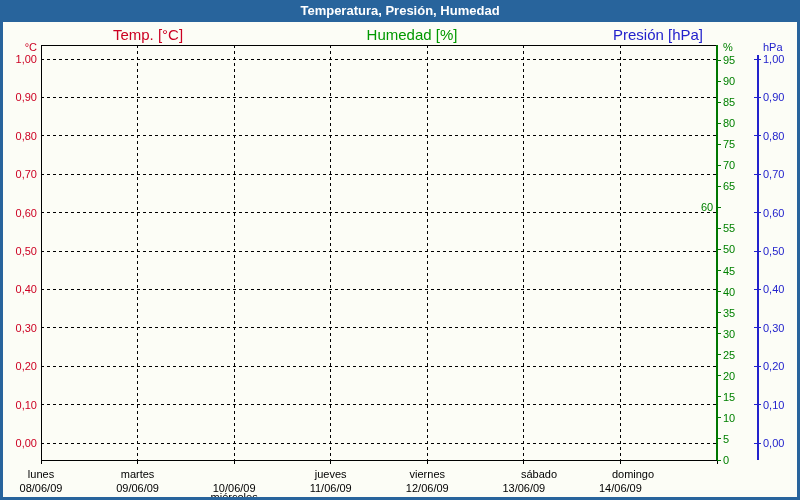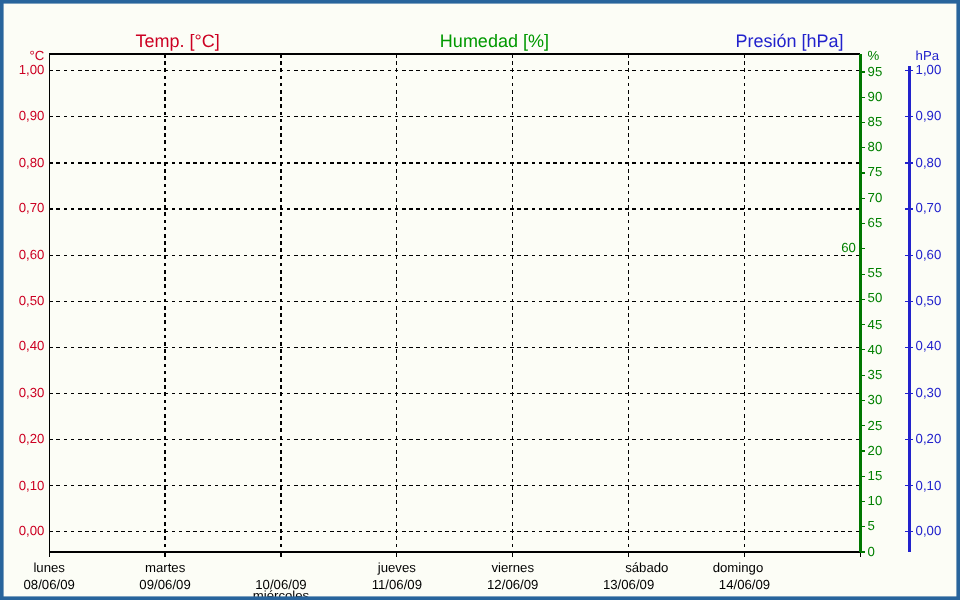--- a/index.html
+++ b/index.html
@@ -23,20 +23,23 @@
   .lbl.red{color:#cc0022;text-align:right;}
   .lbl.green{color:#008000;}
   .lbl.blue{color:#2222cc;}
   .lbl.black{color:#000000;text-align:center;}
 </style>
 </head>
 <body>
 
 <div class="stage" style="background: rgb(252, 253, 246);">
 
+  <div class="titlebar" style="background: rgb(40, 100, 156); color: rgb(255, 255, 255);">
+    <span>Temperatura, Presión, Humedad</span>
+  </div>
 
   <div class="legend-item legend-temp" style="color: rgb(204, 0, 34);">Temp. [°C]</div>
   <div class="legend-item legend-hum" style="color: rgb(0, 153, 0);">Humedad [%]</div>
   <div class="legend-item legend-pres" style="color: rgb(34, 34, 204);">Presión [hPa]</div>
 
   <div class="unit unit-temp" style="color: rgb(204, 0, 34);">°C</div>
   <div class="unit unit-hum" style="color: rgb(0, 128, 0);">%</div>
   <div class="unit unit-pres" style="color: rgb(34, 34, 204);">hPa</div>
 
   <svg id="chart-svg" viewBox="0 0 800 500" xmlns="http://www.w3.org/2000/svg">
@@ -151,18 +154,18 @@
       <div class="lbl black" style="left: 92.5714px; top: 467px; width: 90px; color: rgb(0, 0, 0);">martes</div>
       <div class="lbl black" style="left: 92.5714px; top: 481px; width: 90px; color: rgb(0, 0, 0);">09/06/09</div>
       <div class="lbl black" style="left: 189.143px; top: 490px; width: 90px; color: rgb(0, 0, 0);">miércoles</div>
       <div class="lbl black" style="left: 189.143px; top: 481px; width: 90px; color: rgb(0, 0, 0);">10/06/09</div>
       <div class="lbl black" style="left: 285.714px; top: 467px; width: 90px; color: rgb(0, 0, 0);">jueves</div>
       <div class="lbl black" style="left: 285.714px; top: 481px; width: 90px; color: rgb(0, 0, 0);">11/06/09</div>
       <div class="lbl black" style="left: 382.286px; top: 467px; width: 90px; color: rgb(0, 0, 0);">viernes</div>
       <div class="lbl black" style="left: 382.286px; top: 481px; width: 90px; color: rgb(0, 0, 0);">12/06/09</div>
       <div class="lbl black" style="left: 494px; top: 467px; width: 90px; color: rgb(0, 0, 0);">sábado</div>
       <div class="lbl black" style="left: 478.857px; top: 481px; width: 90px; color: rgb(0, 0, 0);">13/06/09</div>
-      <div class="lbl black" style="left: 570px; top: 467px; width: 90px; color: rgb(0, 0, 0);">domingo</div>
+      <div class="lbl black" style="left: 588px; top: 467px; width: 90px; color: rgb(0, 0, 0);">domingo</div>
       <div class="lbl black" style="left: 575.429px; top: 481px; width: 90px; color: rgb(0, 0, 0);">14/06/09</div>
     </div>
 
   <div class="frame-border" style="border-color: rgb(40, 100, 156);"></div>
 </div>
 
 </body></html>

